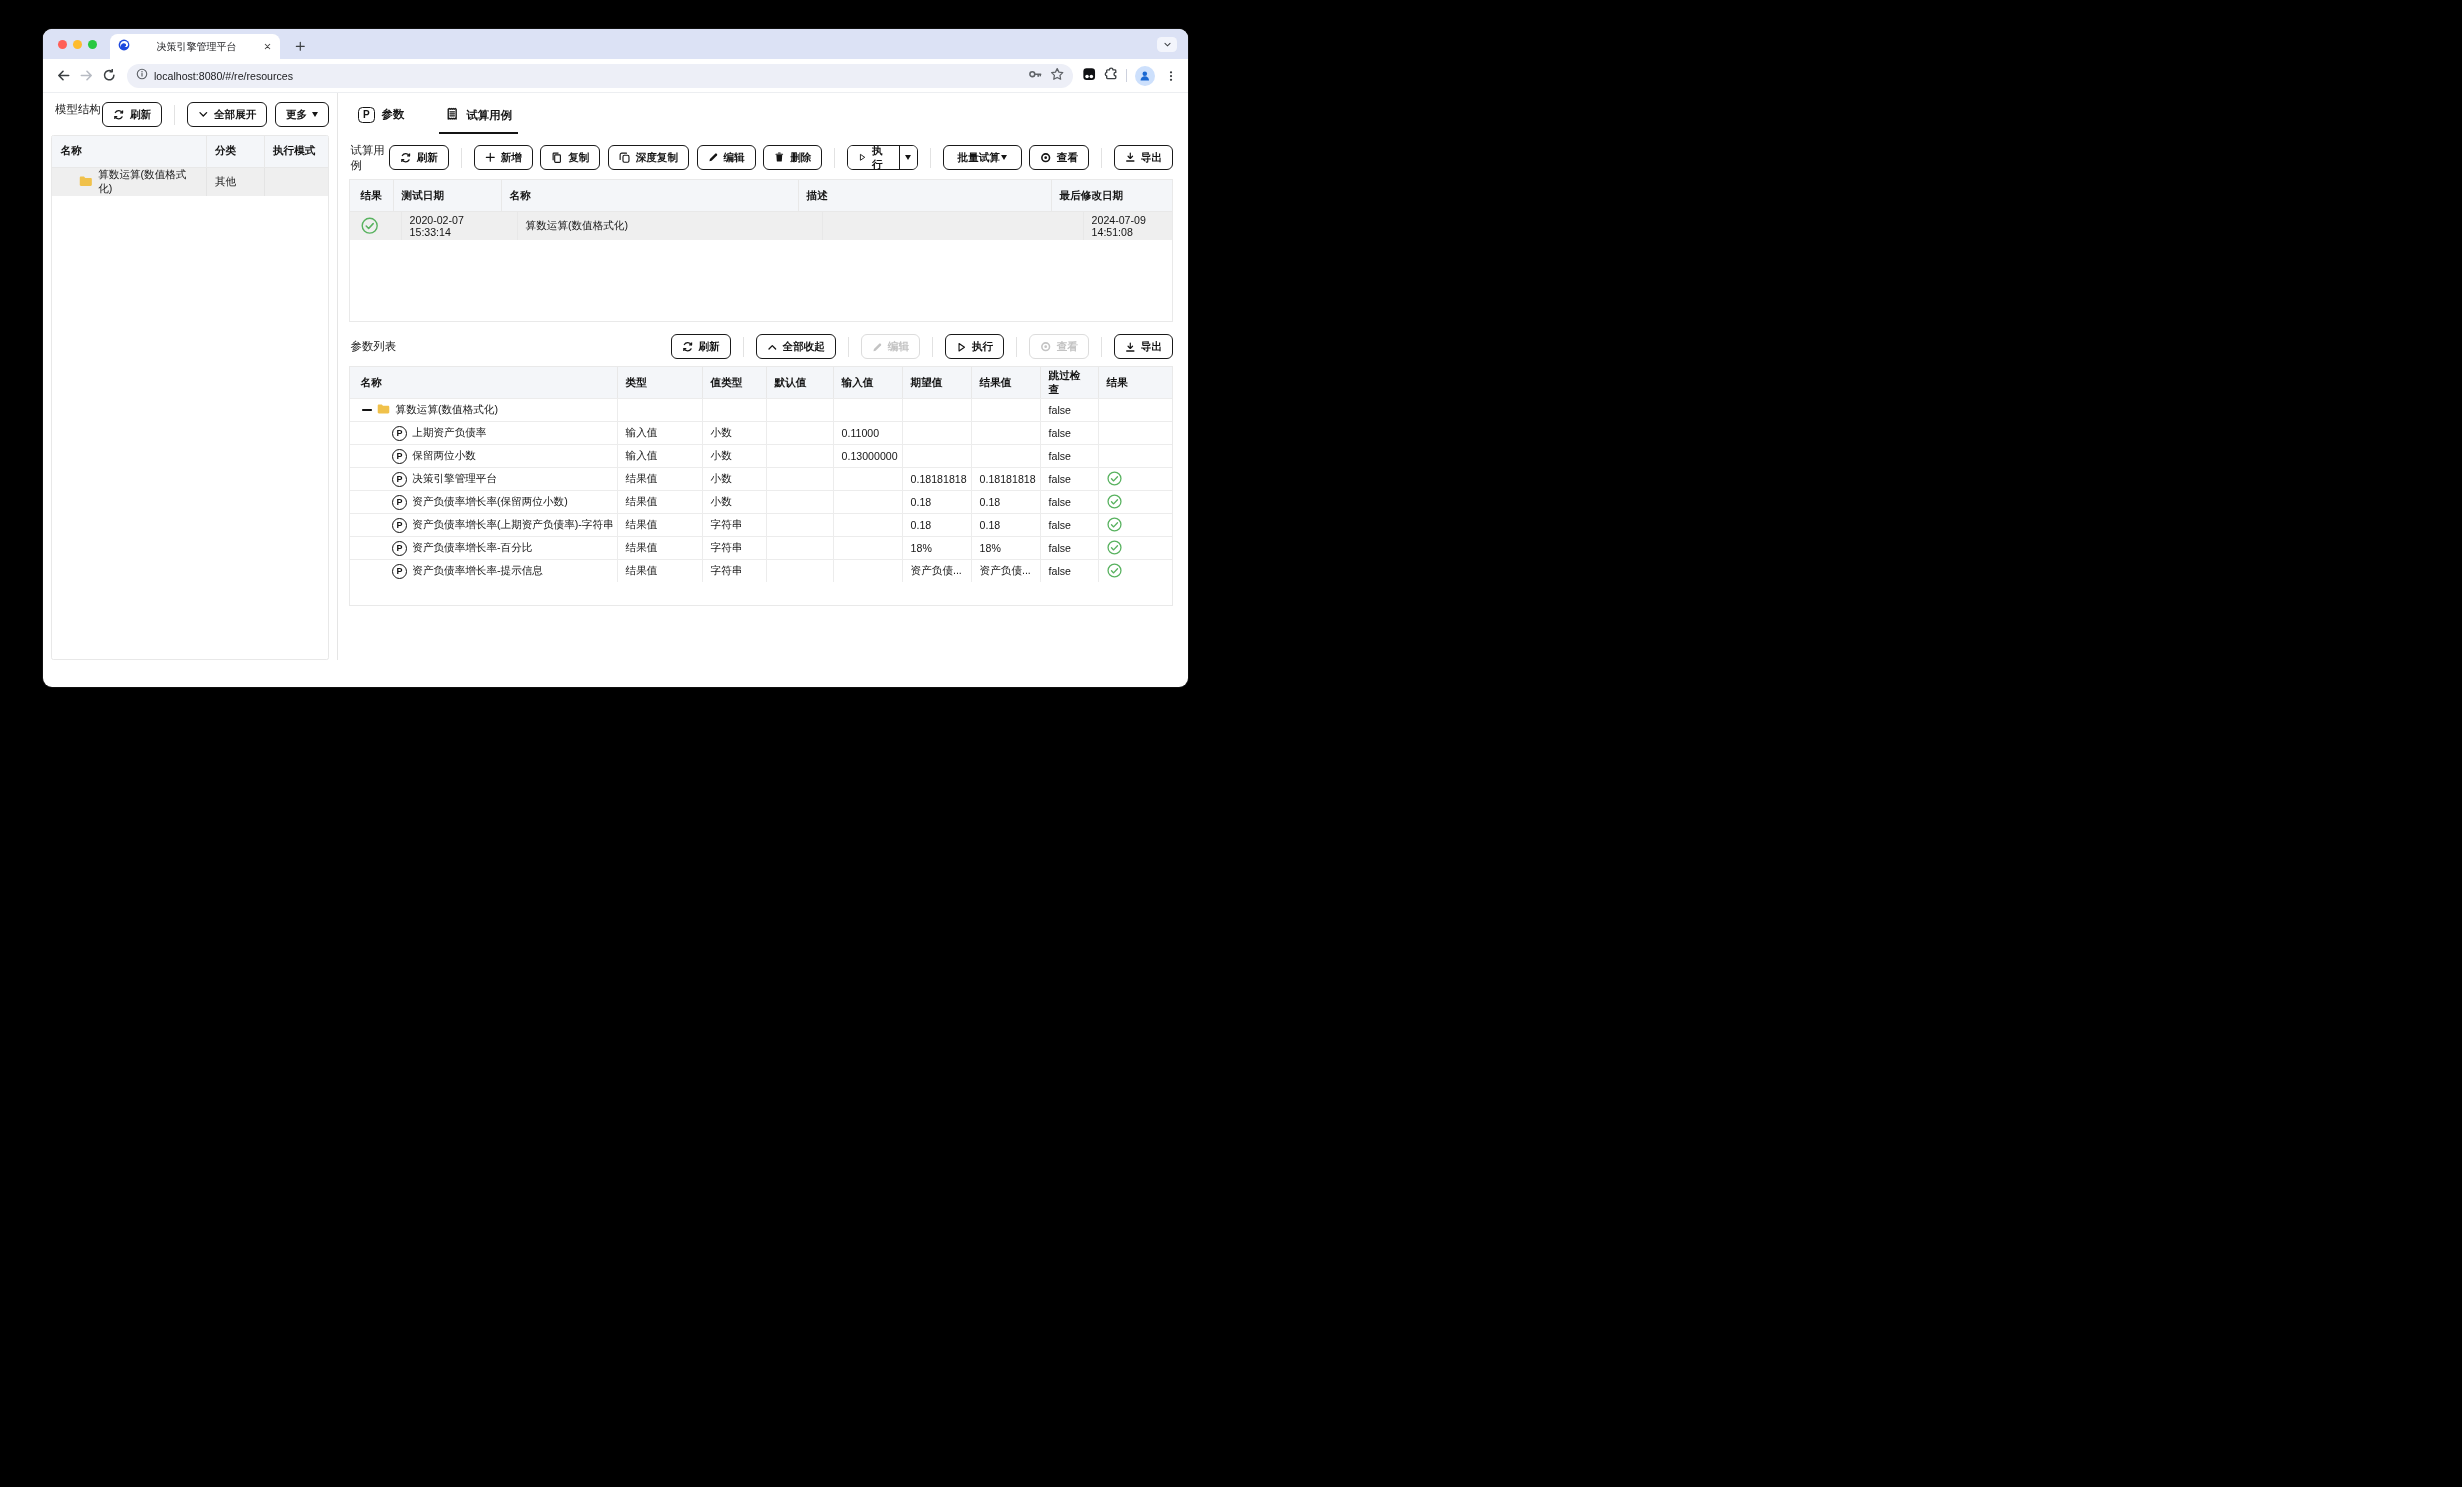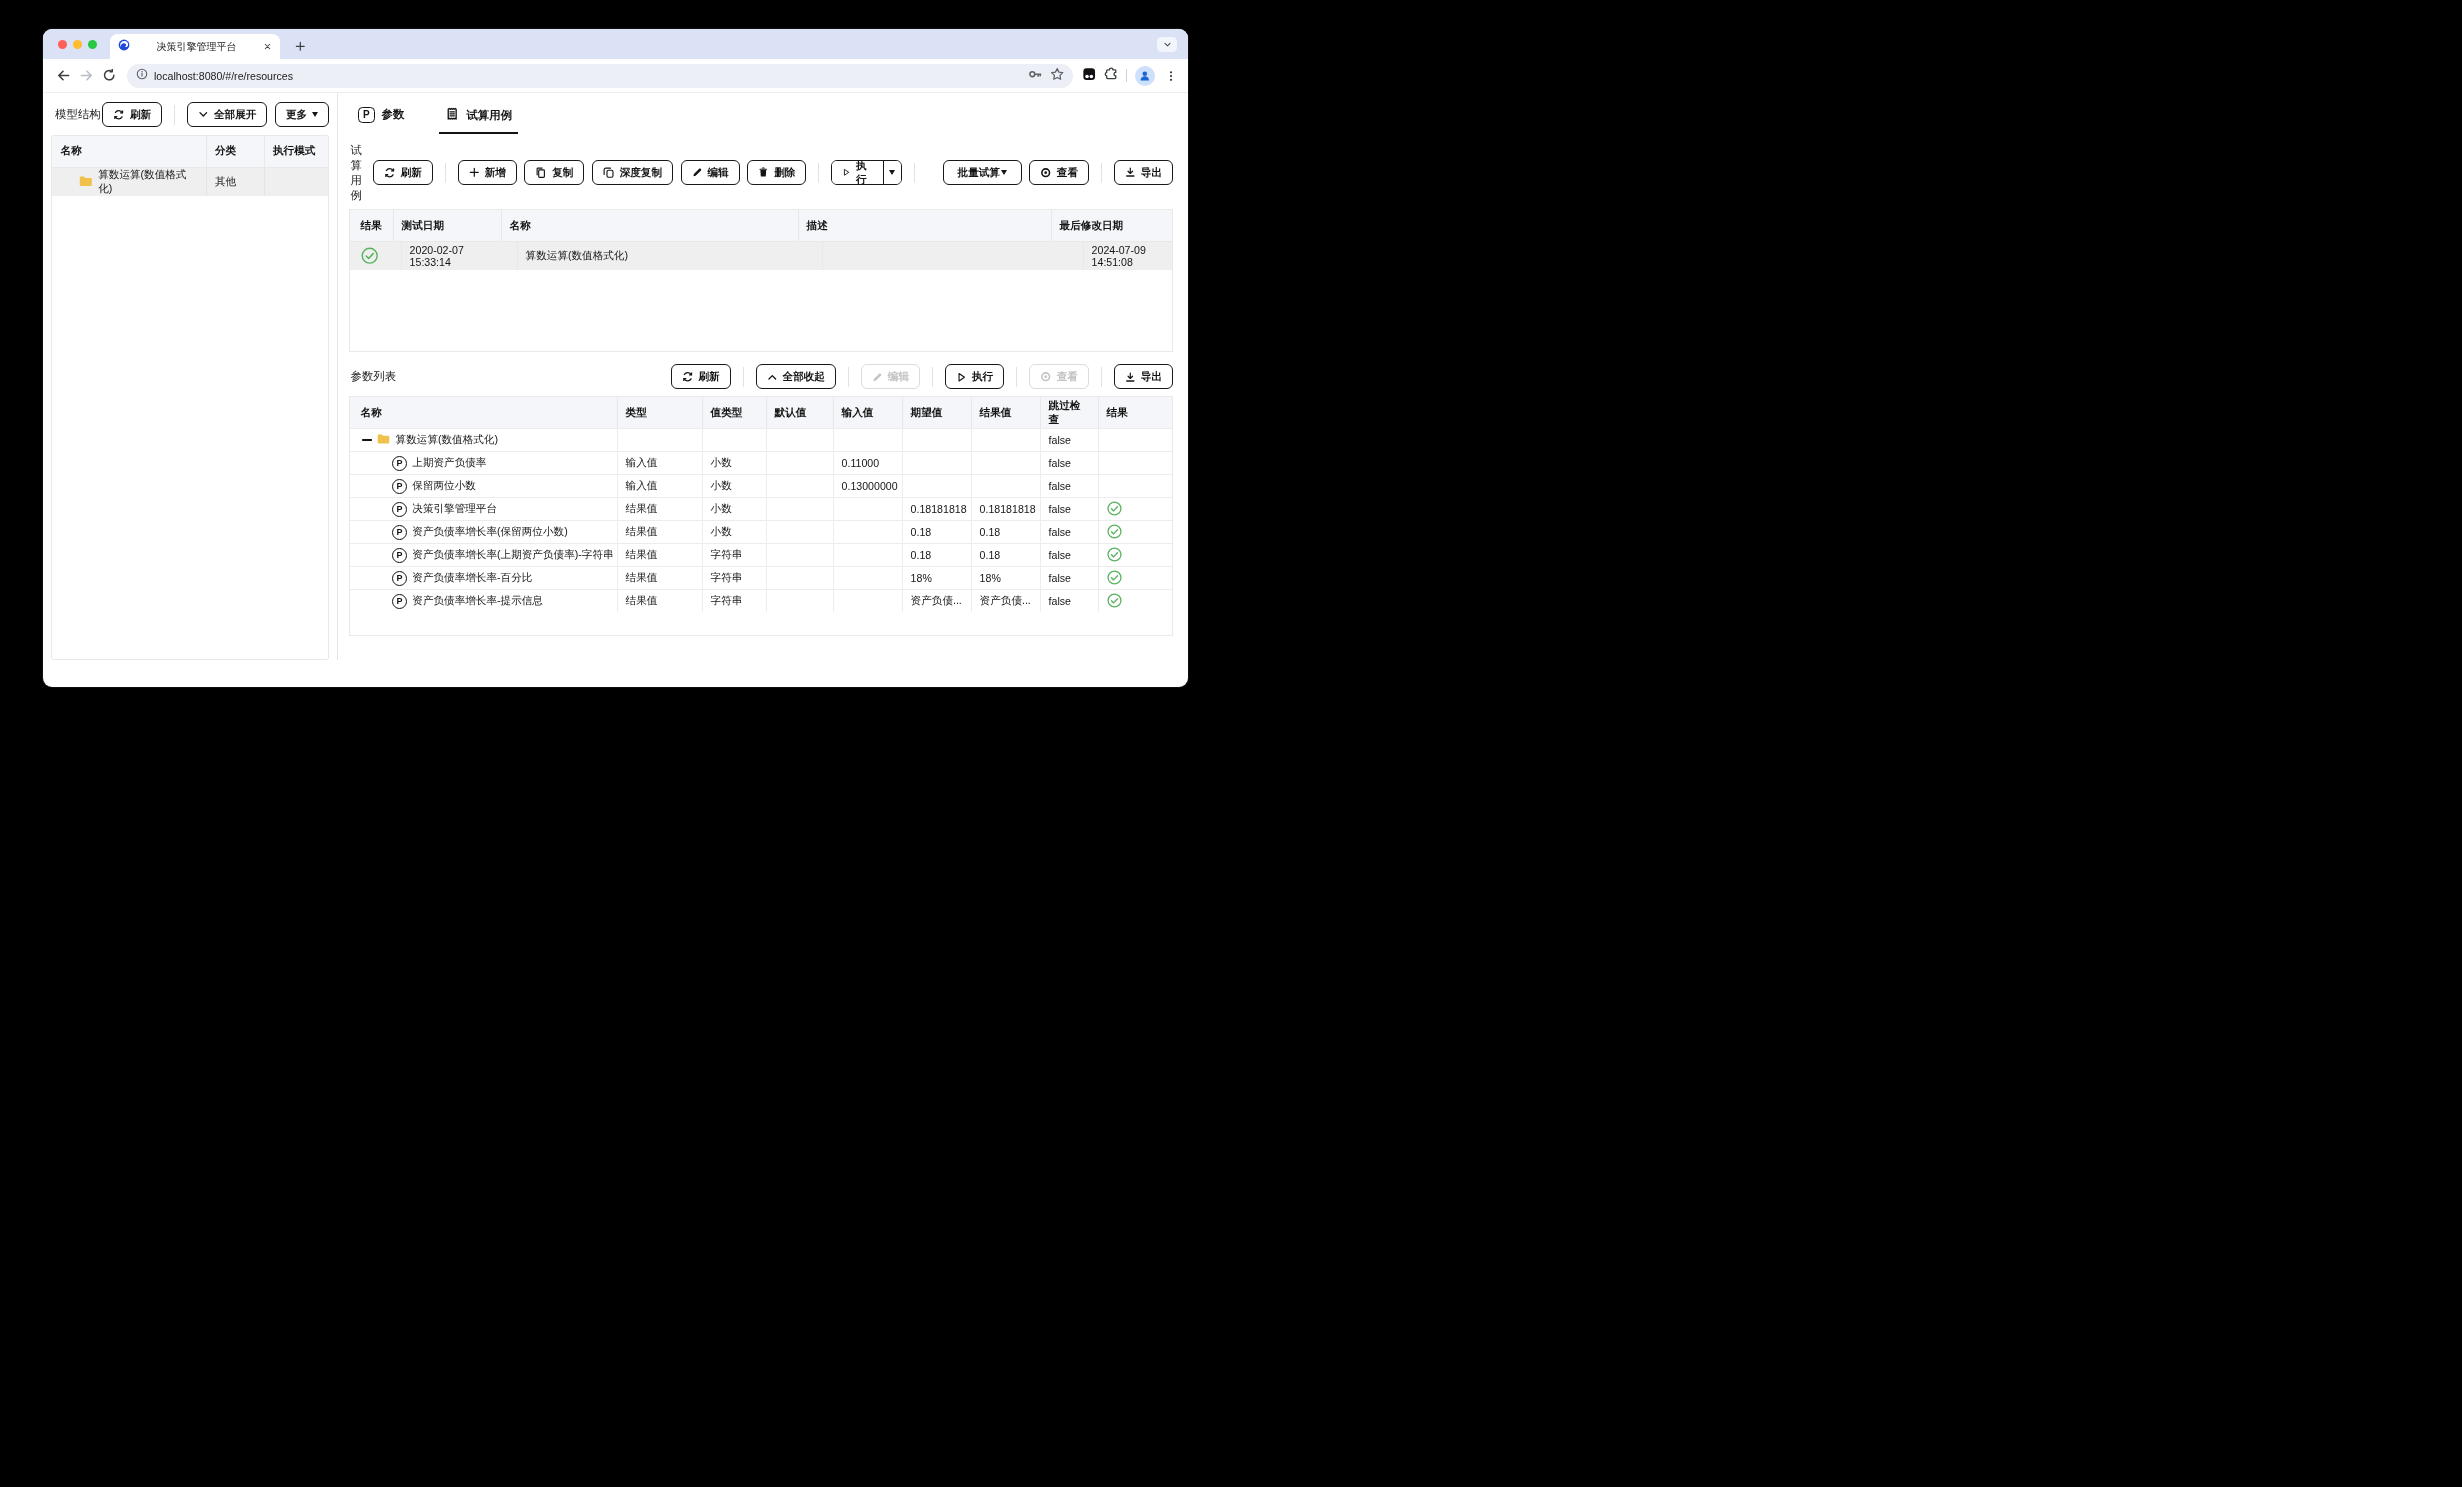--- a/index.html
+++ b/index.html
@@ -35,21 +35,21 @@
   .btn.disabled svg *{stroke:#c3c3c3;fill:none;}
   .btn.disabled svg .f{fill:#c3c3c3;stroke:none;}
   .split{display:inline-flex;border:1.1px solid #191919;border-radius:6px;overflow:hidden;height:25px;box-sizing:border-box;}
   .split .seg1{display:inline-flex;align-items:center;gap:5.3px;padding:0 10px;font-size:10.6px;font-weight:600;background:#fff;}
   .split .seg2{display:inline-flex;align-items:center;justify-content:center;width:21px;border-left:1.1px solid #191919;background:#fff;}
   .caret{width:0;height:0;border-left:3.8px solid transparent;border-right:3.8px solid transparent;border-top:5.3px solid #141414;display:inline-block;}
   .tsep{width:0.8px;height:20px;background:#e2e2e2;margin:0 4.5px;align-self:center;}
   .btnrow{display:flex;align-items:center;gap:7.6px;margin-left:auto;}
   
   .left-panel{width:294px;box-sizing:border-box;display:flex;flex-direction:column;padding:7.6px 7.6px 27px 7.6px;}
-  .panel-head{display:flex;align-items:center;padding:1.5px 0 7.6px 4.5px;}
+  .panel-head{display:flex;align-items:flex-start;padding:1.5px 0 7.6px 4.5px;}
   .panel-title{font-size:11.4px;color:#1b1b1b;}
   .ltable{border:0.8px solid #e8e8e8;border-radius:2.3px;flex:1;overflow:hidden;}
   .lt-head,.lt-row{display:grid;grid-template-columns:1fr 58px 64px;}
   .lt-head{background:#f4f6f9;height:31px;}
   .lt-head .c{display:flex;align-items:center;font-weight:bold;font-size:10.6px;padding:0 7.6px;border-left:0.8px solid #e8e8e8;}
   .lt-head .c:first-child{border-left:none;padding-left:9px;}
   .lt-row{height:28px;background:#efefef;border-top:0.8px solid #e8e8e8;}
   .lt-row .c{display:flex;align-items:center;font-size:10.6px;padding:0 7.6px;border-left:0.8px solid #e4e4e4;}
   .lt-row .c:first-child{border-left:none;padding-left:27px;gap:6px;}
   
@@ -293,21 +293,21 @@
                 <svg width="10.6" height="10.6" viewBox="0 0 16 16">
                   <path d="M4.6 2.4l8.2 5.6-8.2 5.6z" fill="none" stroke="#141414" stroke-width="1.7" stroke-linejoin="round"></path>
                 </svg>
                 <span>执行</span>
               </span>
             <span class="seg2">
                 <span class="caret"></span>
               </span>
           </span>
           <span class="tsep"></span>
-          <button class="btn" style="padding:0 13.6px;gap:1px;margin-left:16px;">
+          <button class="btn" style="padding:0 13.6px;gap:1px;">
               <span>批量试算</span>
               <span class="caret"></span>
             </button>
           <button class="btn">
               <svg width="11.4" height="11.4" viewBox="0 0 16 16">
                 <circle cx="8" cy="8" r="5.4" fill="none" stroke="#141414" stroke-width="2.2"></circle>
                 <circle class="f" cx="8" cy="8" r="1.9" fill="#141414"></circle>
               </svg>
               <span>查看</span>
             </button>

